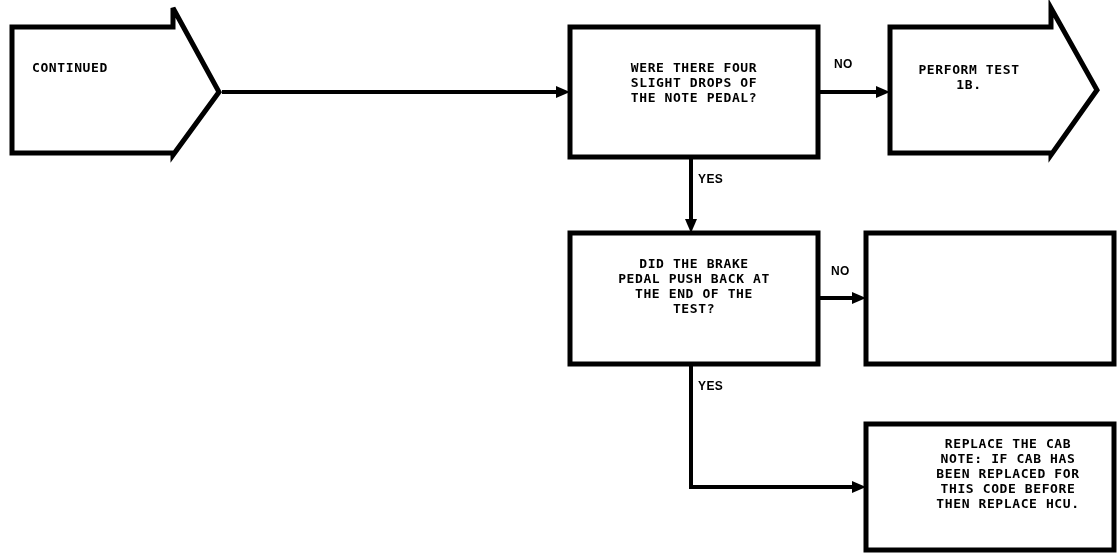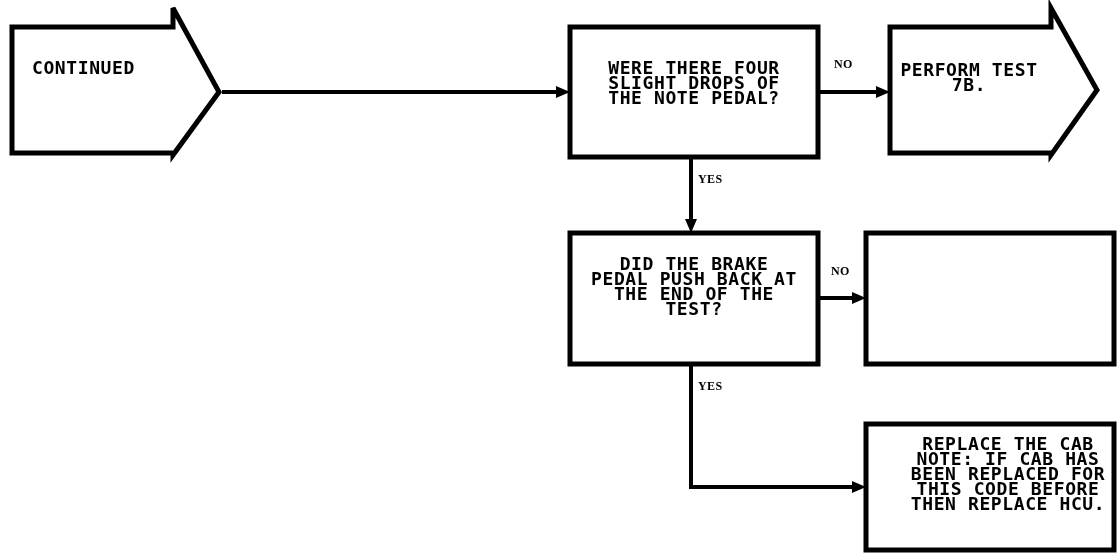--- a/index.html
+++ b/index.html
@@ -39,30 +39,30 @@
   }
   .arrowhead {
     fill: #000000;
   }
   .txt {
     position: absolute;
     text-align: center;
     color: #000000;
     font-family: "DejaVu Sans Mono", "Liberation Mono", monospace;
     font-weight: bold;
-    font-size: 18px;
+    font-size: 13px;
     line-height: 15px;
     letter-spacing: 0.6px;
     white-space: pre;
     pointer-events: none;
   }
   .label-small {
     position: absolute;
     color: #000000;
-    font-family: Liberation Serif, serif;
+    font-family: Liberation Sans, sans-serif;
     font-weight: bold;
     font-size: 12px;
     line-height: 13px;
     letter-spacing: 0.4px;
     white-space: pre;
   }
   
   .tb-continued   { left: 10px;  top: 60px;  width: 163px; text-align: left; padding-left: 22px; box-sizing: border-box; }
   .tb-q1          { left: 570px; top: 60px;  width: 248px; }
   .tb-test5b      { left: 888px; top: 62px;  width: 162px; }
@@ -106,21 +106,21 @@
 
   </svg>
 
   <div class="txt tb-continued">CONTINUED</div>
 
   <div class="txt tb-q1">WERE THERE FOUR
 SLIGHT DROPS OF
 THE NOTE PEDAL?</div>
 
   <div class="txt tb-test5b">PERFORM TEST
-7B.</div>
+1B.</div>
 
   <div class="txt tb-q2">DID THE BRAKE
 PEDAL PUSH BACK AT
 THE END OF THE
 TEST?</div>
 
 
   <div class="txt tb-cab">REPLACE THE CAB
 NOTE: IF CAB HAS
 BEEN REPLACED FOR

